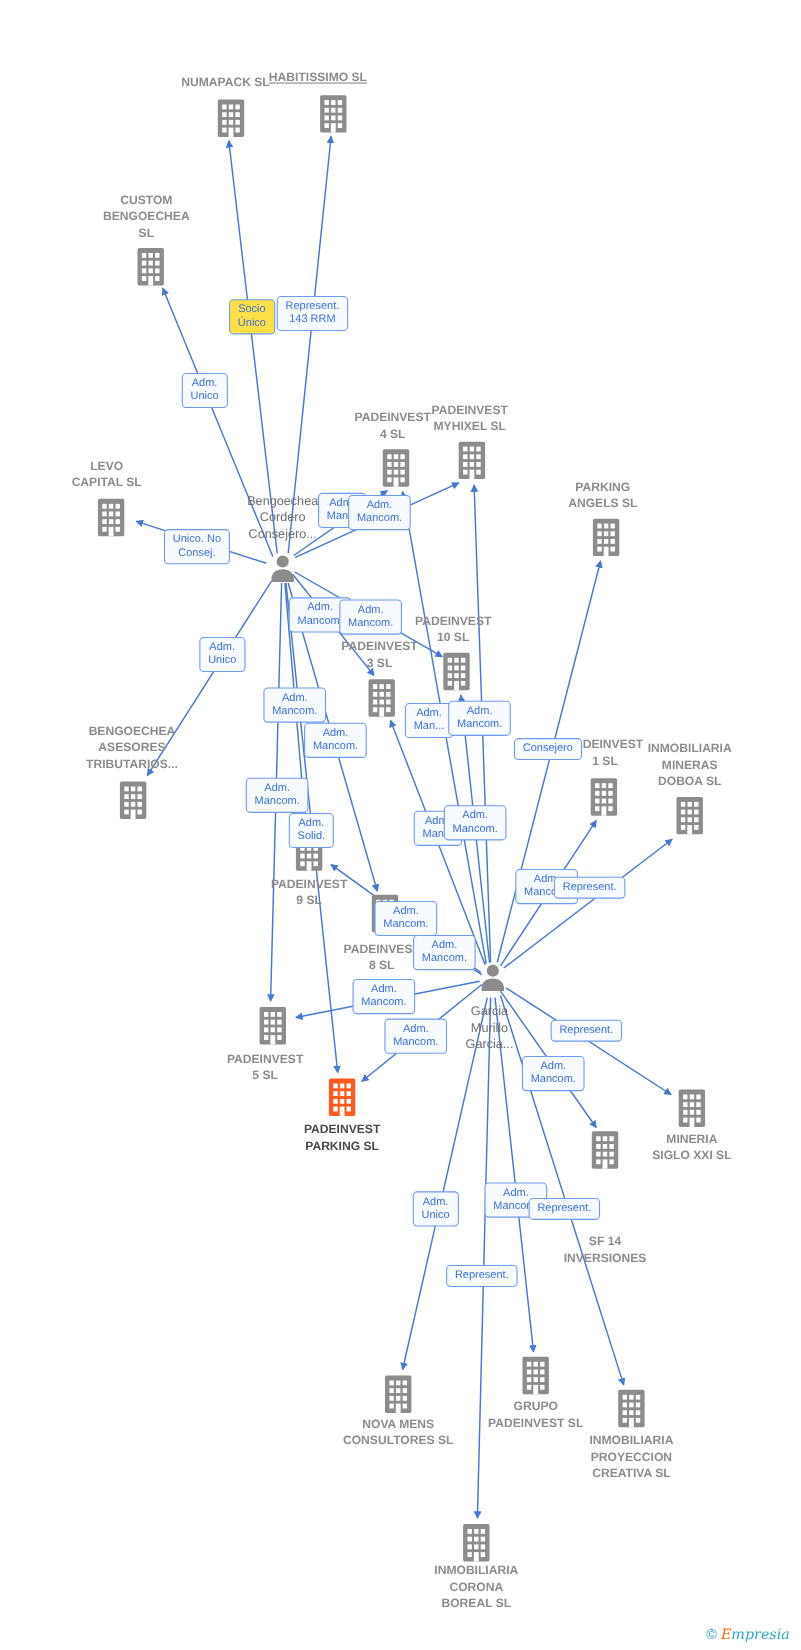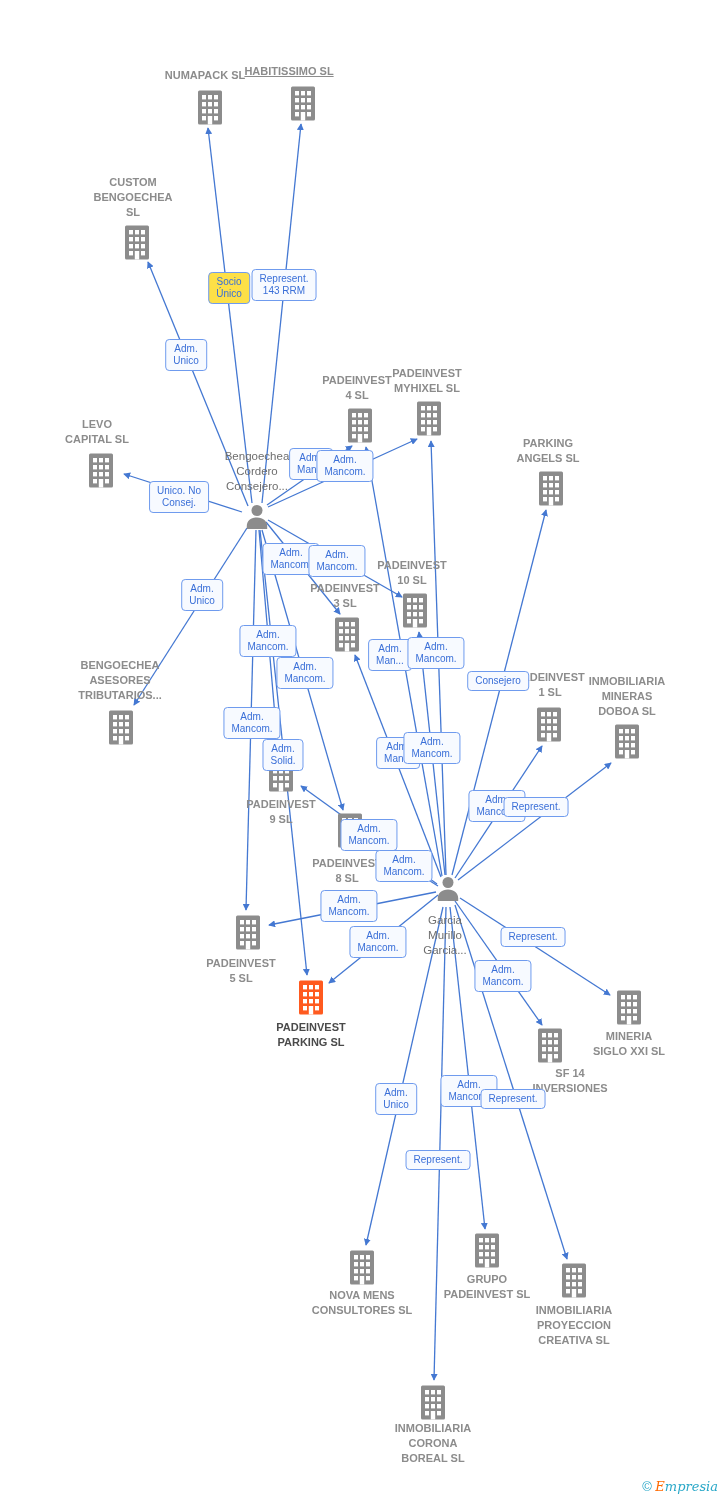--- a/index.html
+++ b/index.html
@@ -431,21 +431,21 @@
             <rect x="9" y="13" width="4" height="4.4" fill="#ffffff"></rect>
             <rect x="15" y="13" width="4" height="4.4" fill="#ffffff"></rect>
             <rect x="21" y="13" width="4" height="4.4" fill="#ffffff"></rect>
             <rect x="9" y="20" width="4" height="4.4" fill="#ffffff"></rect>
             <rect x="15" y="20" width="4" height="4.4" fill="#ffffff"></rect>
             <rect x="21" y="20" width="4" height="4.4" fill="#ffffff"></rect>
             <rect x="9" y="27" width="4" height="4.4" fill="#ffffff"></rect>
             <rect x="21" y="27" width="4" height="4.4" fill="#ffffff"></rect>
     <rect x="14.8" y="27" width="4.4" height="8.5" fill="#ffffff"></rect>
           </svg></div>
-        <div class="company-label" style="left: 550px; top: 1066px; color: rgb(140, 140, 140); margin-left: 20px;">
+        <div class="company-label" style="left: 550px; top: 1122px; color: rgb(140, 140, 140);">
           <div>SF 14</div>
           <div>INVERSIONES</div>
         </div>
       </div>
       <div>
         <div class="node-icon" style="left: 345px; top: 1248.5px;"><svg width="34" height="37" viewBox="0 0 34 37" xmlns="http://www.w3.org/2000/svg">
     <rect x="5" y="1.5" width="24" height="34" rx="1.5" fill="#8c8c8c"></rect>
             <rect x="9" y="6" width="4" height="4.4" fill="#ffffff"></rect>
             <rect x="15" y="6" width="4" height="4.4" fill="#ffffff"></rect>
             <rect x="21" y="6" width="4" height="4.4" fill="#ffffff"></rect>

